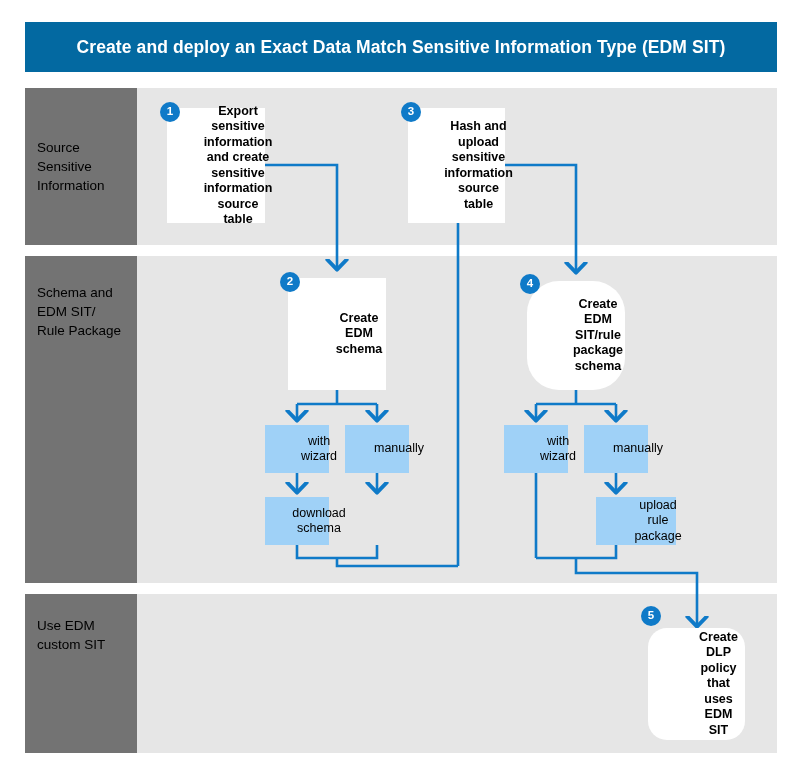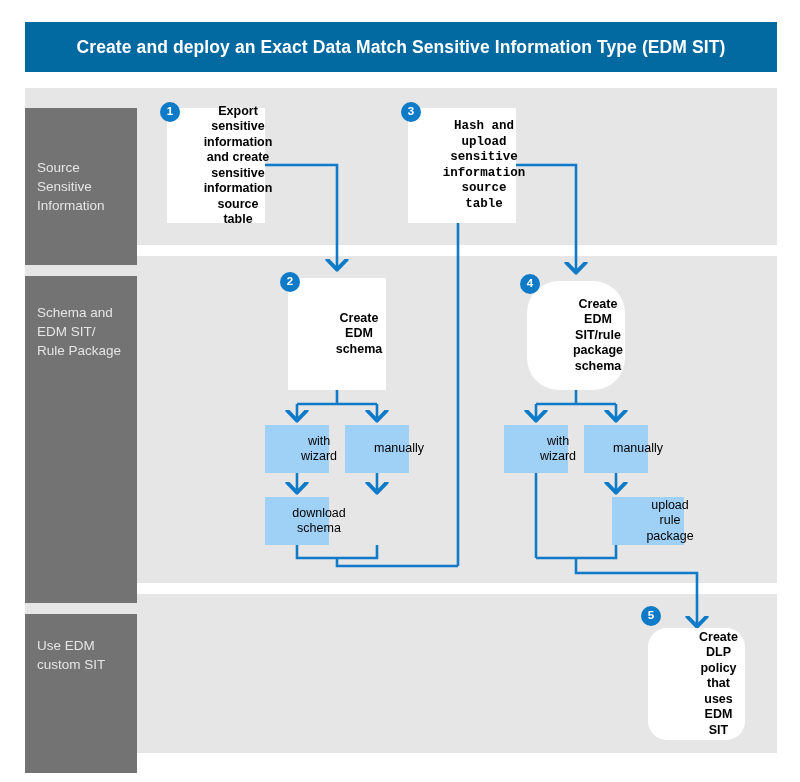--- a/index.html
+++ b/index.html
@@ -42,29 +42,28 @@
   }
 
   
   .band {
     position: absolute;
     background: #e6e6e6;
   }
   .band-label {
     position: absolute;
     background: #737373;
-    color: #e5e5e5;
+    color: #000000;
     font-size: 13.5px;
     font-weight: 400;
     line-height: 19px;
     padding: 0 12px;
     box-sizing: border-box;
     display: flex;
     align-items: center;
-    margin-top: 20px;
   }
 
   
   #wires {
     position: absolute;
     left: 0;
     top: 0;
     width: 800px;
     height: 782px;
     pointer-events: none;
@@ -175,21 +174,21 @@
   </svg>
 
   <div class="node white" style="left:167px; top:108px; width:98px; height:115px;">
     <span class="node-text">Export sensitive information and create sensitive information source table</span>
   </div>
 
   <div class="node white" style="left:288px; top:278px; width:98px; height:112px;">
     <span class="node-text">Create EDM schema</span>
   </div>
 
-  <div class="node white" style="left:408px; top:108px; width:108px; height:115px;font-family:Liberation Mono, monospace;">
+  <div class="node white" style="left:408px; top:108px; width:97px; height:115px;">
     <span class="node-text">Hash and upload sensitive information source table</span>
   </div>
 
   <div class="node white" style="left:527px; top:281px; width:98px; height:109px;border-radius:32px;">
     <span class="node-text">Create EDM SIT/rule package schema</span>
   </div>
 
   <div class="node white" style="left:648px; top:628px; width:97px; height:112px;border-radius:19px;">
     <span class="node-text">Create DLP policy that uses EDM SIT</span>
   </div>
@@ -203,21 +202,21 @@
   <div class="node blue" style="left:265px; top:497px; width:64px; height:48px;">
     <span class="node-text">download schema</span>
   </div>
 
   <div class="node blue" style="left:504px; top:425px; width:64px; height:48px;">
     <span class="node-text">with wizard</span>
   </div>
   <div class="node blue" style="left:584px; top:425px; width:64px; height:48px;">
     <span class="node-text">manually</span>
   </div>
-  <div class="node blue" style="left:612px; top:497px; width:72px; height:48px;">
+  <div class="node blue" style="left:596px; top:497px; width:80px; height:48px;">
     <span class="node-text">upload rule package</span>
   </div>
 
   <div class="badge" style="left:160px; top:102px;">
     <span>1</span>
   </div>
   <div class="badge" style="left:280px; top:272px;">
     <span>2</span>
   </div>
   <div class="badge" style="left:401px; top:102px;">

